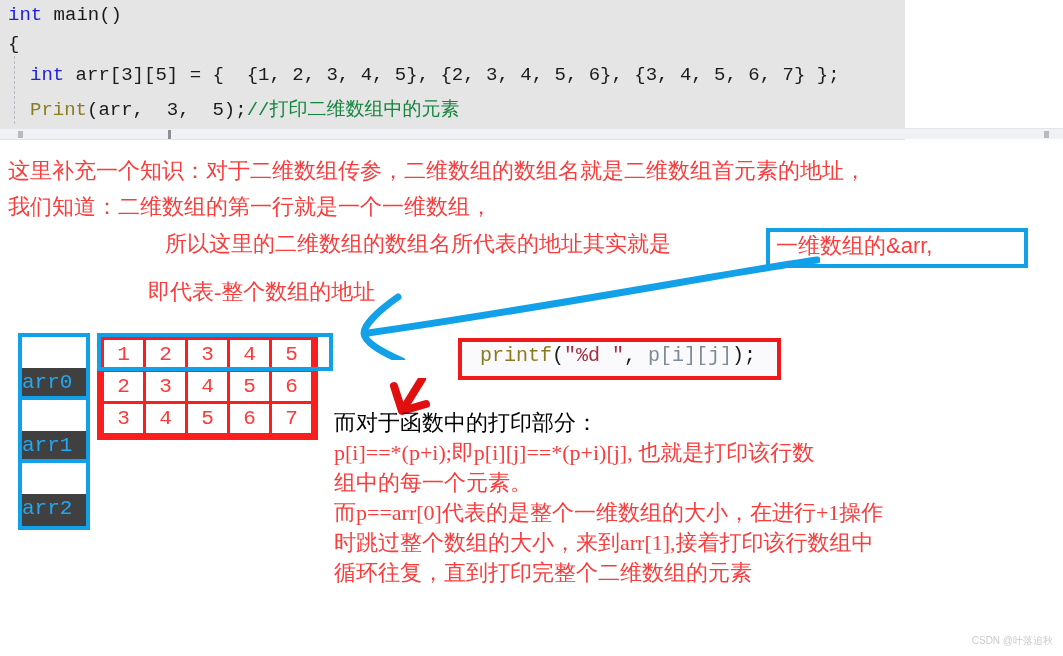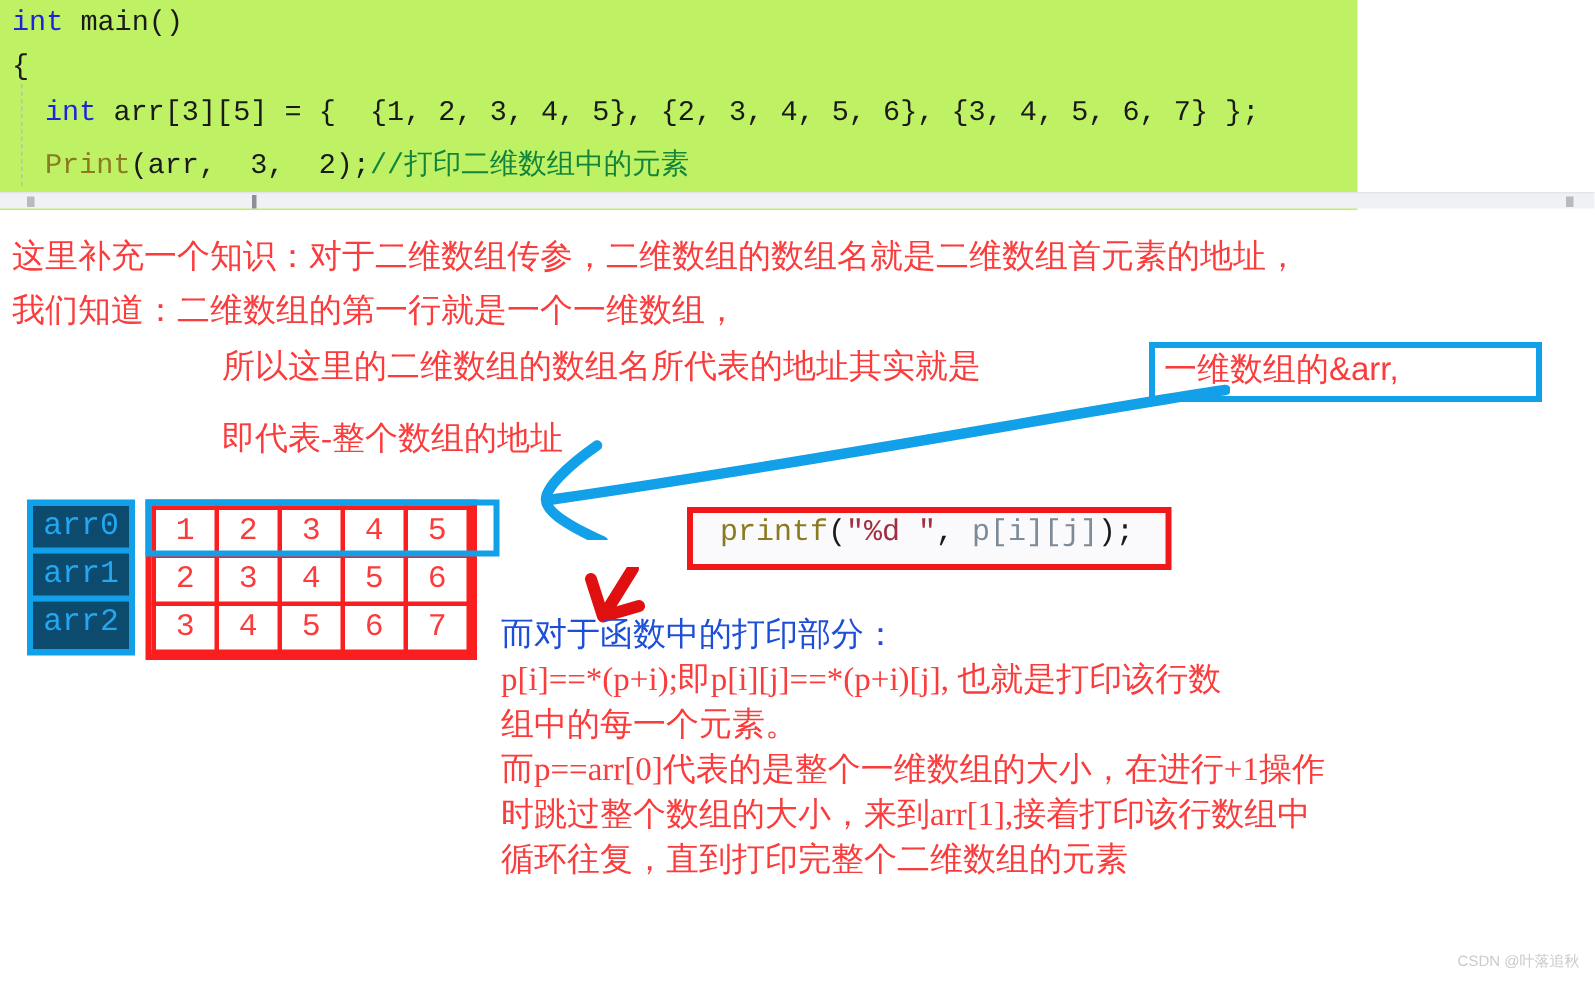--- a/index.html
+++ b/index.html
@@ -12,21 +12,21 @@
     overflow: hidden;
     position: relative;
   }
 
   
   #code-block {
     position: absolute;
     left: 0; top: 0;
     width: 905px;
     height: 140px;
-    background: #bef264;
+    background: #e5e5e5;
     padding-left: 27px;
   }
   .code-line {
     position: absolute;
     left: 8px;
     white-space: pre;
     font-family: "Liberation Mono", monospace;
     font-size: 19px;
     letter-spacing: 0px;
     color: #1f1f1f;
@@ -75,21 +75,21 @@
   .prose {
     position: absolute;
     white-space: pre;
     font-family: "Liberation Serif", serif;
     font-size: 22px;
     line-height: 26px;
     color: #fa3c3c;
   }
   #note-line-0 { left: 8px;  top: 158px; }
   #note-line-1 { left: 8px;  top: 194px; }
-  #note-line-2 { left: 148px; top: 231px; }
+  #note-line-2 { left: 165px; top: 231px; }
   #note-line-3 { left: 148px; top: 262px; margin-top: 17px; }
 
   
   #highlight-box {
     position: absolute;
     left: 766px; top: 228px;
     width: 262px; height: 40px;
     border: 4px solid #12a0e8;
     background: transparent;
   }
@@ -118,26 +118,27 @@
   }
   #row-labels {
     position: absolute;
     left: 0; top: 0;
     width: 72px;
     border: 4px solid #12a0e8;
   }
   .row-label {
     height: 32px;
     line-height: 30px;
-    text-align: center;
+    text-align: left;
     font-family: "Liberation Mono", monospace;
     font-size: 21px;
     color: #22a7f0;
     border-bottom: 4px solid #12a0e8;
-    background: #0c4a6e;
+    background: #404040;
+    margin-top: 31px;
   }
   .row-label:last-child { border-bottom: none; }
 
   #grid {
     position: absolute;
     left: 79px; top: 0;
     border: 4px solid #fa1e1e;
     border-collapse: collapse;
   }
   #grid table { border-collapse: collapse; }
@@ -196,42 +197,42 @@
     left: 334px; top: 408px;
     width: 729px;
   }
   .expl-line {
     white-space: pre;
     font-family: "Liberation Serif", serif;
     font-size: 22px;
     line-height: 30px;
     color: #fa3c3c;
   }
-  .expl-line.blue { color: #1d4ed8; }
+  .expl-line.blue { color: #000000; }
 
   
   #watermark {
     position: absolute;
     right: 10px; bottom: 8px;
     font-family: "Liberation Sans", sans-serif;
     font-size: 10px;
     color: #c9cbd0;
     white-space: pre;
   }
 </style>
 </head>
 <body>
 
 <div id="code-block">
   <div class="guide"></div>
 
   <div class="code-line" id="code-line-0"><span class="kw">int </span><span class="plain">main()</span></div>
   <div class="code-line" id="code-line-1"><span class="plain">{</span></div>
   <div class="code-line" id="code-line-2"><span class="kw">int </span><span class="plain">arr[3][5] = {  {1, 2, 3, 4, 5}, {2, 3, 4, 5, 6}, {3, 4, 5, 6, 7} };</span></div>
-  <div class="code-line" id="code-line-3"><span class="fn">Print</span><span class="plain">(arr,  3,  2);</span><span class="cmt">//打印二维数组中的元素</span></div>
+  <div class="code-line" id="code-line-3"><span class="fn">Print</span><span class="plain">(arr,  3,  5);</span><span class="cmt">//打印二维数组中的元素</span></div>
 
   <div id="code-scrollbar">
     <div class="sb-left"></div>
     <div class="thumb-tick"></div>
     <div class="sb-right"></div>
   </div>
 </div>
 
 <div class="prose" id="note-line-0">这里补充一个知识：对于二维数组传参，二维数组的数组名就是二维数组首元素的地址，</div>
 <div class="prose" id="note-line-1">我们知道：二维数组的第一行就是一个一维数组，</div>

